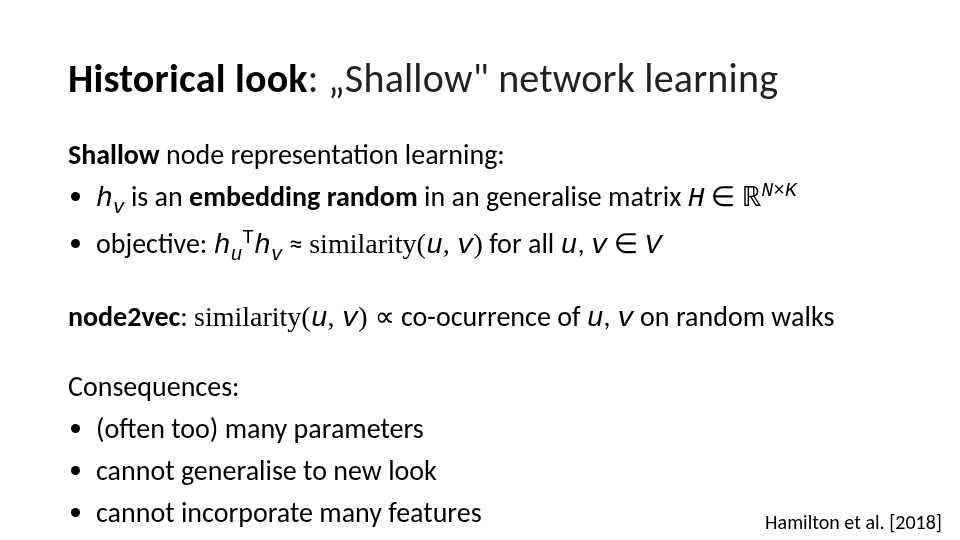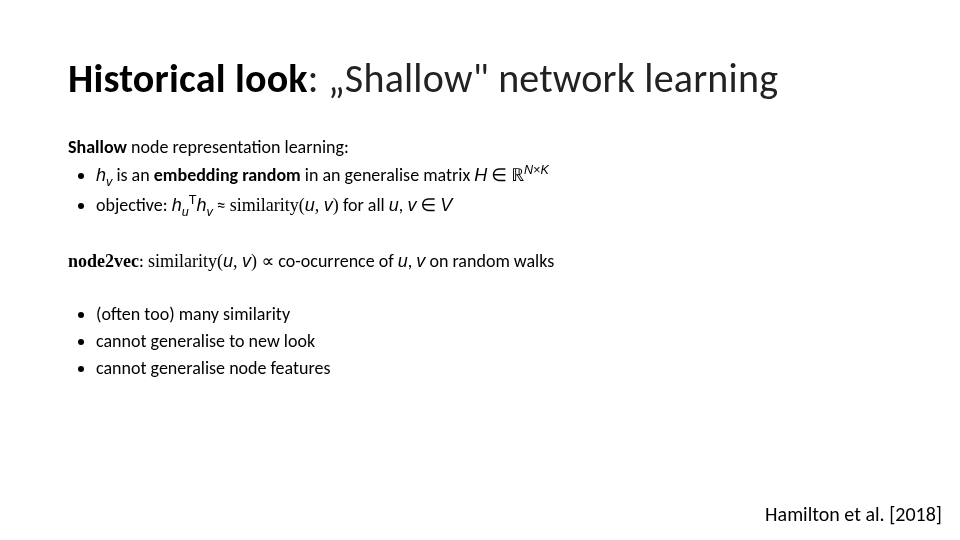--- a/index.html
+++ b/index.html
@@ -21,40 +21,40 @@
   }
   .title {
     font-size: 40px;
     line-height: 1.15;
     margin-bottom: 32px;
     letter-spacing: 0.2px;
   }
   .title .bold { font-weight: 700; margin-top: 12px; }
   .title .light { font-weight: 300; color: #222; }
   .body {
-    font-size: 18px;
+    font-size: 28px;
     line-height: 1.5;
   }
   .group { margin-bottom: 26px; }
   .lead { font-weight: 700; }
-  .lead-inline { font-weight: 700; font-family: Liberation Serif, serif; }
+  .lead-inline { font-weight: 700; }
   ul.bul {
     list-style: disc;
     margin: 0 0 0 28px;
     padding: 0;
   }
   ul.bul li { margin: 0; }
-  .math { font-family: Liberation Sans, sans-serif; font-style: italic; }
+  .math { font-family: Liberation Mono, monospace; font-style: italic; }
   sub, sup { font-size: 0.7em; font-style: italic; }
   .upright { font-style: normal; }
   .bbR { font-family: "Cambria Math", "Times New Roman", serif; font-style: normal; }
   .citation {
     position: absolute;
     right: 18px;
-    bottom: 14px;
+    bottom: 6px;
     font-size: 20px;
     text-align: right;
   }
 </style>
 </head>
 <body>
 
 <div class="slide">
 
   <div class="title">
@@ -75,24 +75,25 @@
           <span>objective: </span><span class="math"><span>h</span><sub>u</sub><sup class="upright">T</sup><span>h</span><sub>v</sub></span><span> ≈ </span><span class="upright" style="font-family:'Cambria Math','Times New Roman',serif"><span>similarity(</span><span class="math">u</span><span class="upright">, </span><span class="math">v</span><span>)</span></span><span> for all </span><span class="math">u</span><span>, </span><span class="math">v</span><span> ∈ </span><span class="math">V</span>
         </li>
       </ul>
     </div>
 
     <div class="group">
       <span class="lead-inline">node2vec</span><span>: </span><span class="upright" style="font-family:'Cambria Math','Times New Roman',serif"><span>similarity(</span><span class="math">u</span><span class="upright">, </span><span class="math">v</span><span>) </span></span><span>∝</span><span> co-ocurrence of </span><span class="math">u</span><span>, </span><span class="math">v</span><span> on random walks</span>
     </div>
 
     <div class="group">
+      <div>Consequences:</div>
       <ul class="bul">
-        <li>(often too) many similarity</li>
+        <li>(often too) many parameters</li>
         <li>cannot generalise to new look</li>
-        <li>cannot generalise node features</li>
+        <li>cannot incorporate many features</li>
       </ul>
     </div>
 
   </div>
 
   <div class="citation">
     <span>Hamilton et al.</span><span> [2018]</span>
   </div>
 
 </div>

